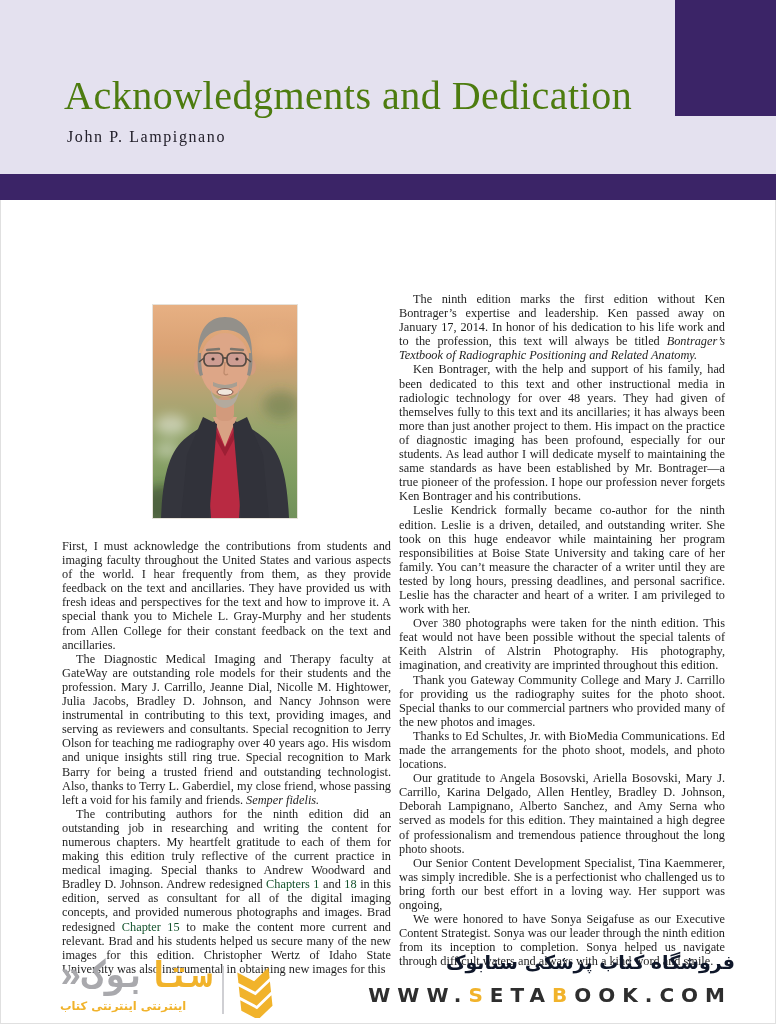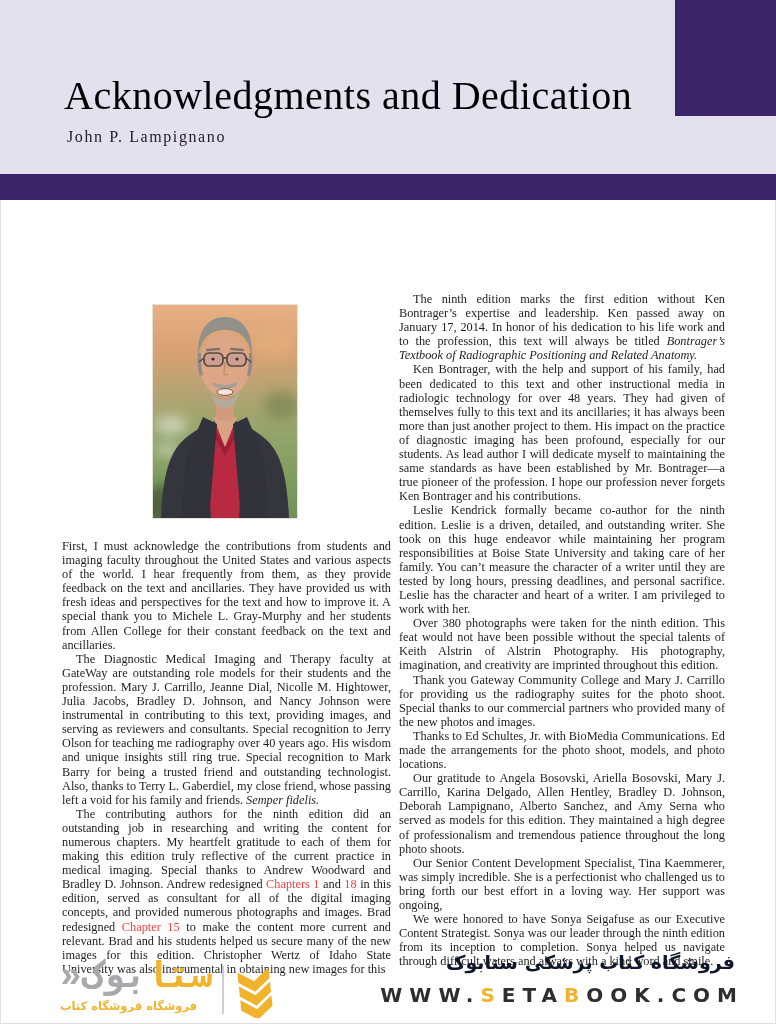--- a/index.html
+++ b/index.html
@@ -6,44 +6,44 @@
   .page{
     position:relative;width:776px;height:1024px;background:#ffffff;
     font-family:"Liberation Serif", serif;overflow:hidden;
     box-shadow:inset 0 0 0 1px #e0e0e0;
   }
   
   .header{position:absolute;left:0;top:0;width:776px;height:174px;background:#e4e1ef;}
   .corner-box{position:absolute;left:675px;top:0;width:101px;height:116px;background:#3b2467;}
   .page-title{
     position:absolute;left:64px;top:72px;font-size:40px;letter-spacing:.5px;
-    color:#000000;font-weight:400;white-space:nowrap;
+    color:#4d7c0f;font-weight:400;white-space:nowrap;
   }
   .page-author{
     position:absolute;left:67px;top:128px;font-size:16px;letter-spacing:1.6px;color:#23202b;
   }
   .band{position:absolute;left:0;top:174px;width:776px;height:26px;background:#3b2467;}
   
   .col{position:absolute;color:#1e1e1e;}
   .col-left{left:62px;top:539px;width:329px;}
   .col-right{left:399px;top:292px;width:326px;}
   p.para{margin:0;text-align:justify;font-size:12.3px;line-height:14.1px;}
   p.para.indent{text-indent:14px;}
   .em{font-style:italic;}
-  .link{color:#ef4444;cursor:pointer;}
+  .link{color:#14532d;cursor:pointer;}
   
   .photo-wrap{position:absolute;left:153px;top:305px;width:144px;height:213px;box-shadow:0 0 0 1px #e6e2da;}
   .photo-wrap svg{display:block;}
   
   .footer-fa{
     position:absolute;right:41px;top:951px;direction:rtl;
     font-family:"DejaVu Sans", sans-serif;font-size:19px;font-weight:bold;color:#0f172a;
   }
   .footer-url{
-    position:absolute;right:32px;top:983px;white-space:nowrap;
+    position:absolute;right:44px;top:983px;white-space:nowrap;
     font-family:"DejaVu Sans", sans-serif;font-size:20px;font-weight:bold;
     letter-spacing:7px;color:#2e2e2e;
   }
   .footer-url .gold{color:#f1b32b;}
   .footer-url .dark{color:#2e2e2e;}
   .logo{position:absolute;left:60px;top:960px;width:230px;height:60px;}
   .logo-text{
     position:absolute;left:0;top:0;width:158px;direction:rtl;text-align:left;
     font-family:"DejaVu Sans", sans-serif;font-weight:bold;line-height:1;
   }
@@ -143,21 +143,21 @@
       <p class="para indent"><span>Our Senior Content Development Specialist, Tina Kaemmerer, was simply incredible. She is a perfectionist who challenged us to bring forth our best effort in a loving way. Her support was ongoing,</span></p>
       <p class="para indent"><span>We were honored to have Sonya Seigafuse as our Executive Content Strategist. Sonya was our leader through the ninth edition from its inception to completion. Sonya helped us navigate through difficult waters and always with a kind word and smile.</span></p>
     </div>
 
   <div class="footer-fa">فروشگاه کتاب پزشکی ستابوک</div>
   <div class="footer-url"><span class="dark">WWW.</span><span class="gold">S</span><span class="dark">ETA</span><span class="gold">B</span><span class="dark">OOK.COM</span></div>
 
   <div class="logo">
     <div class="logo-text">
       <div class="brand-line"><span class="brand-gold">ستا</span><span class="brand-gray">بوک</span><span class="brand-gray">«</span></div>
-      <div class="logo-tagline">فروشگاه فروشگاه کتاب</div>
+      <div class="logo-tagline">اینترنتی اینترنتی کتاب</div>
     </div>
     <div class="logo-divider"></div>
     <div class="logo-mark">
       <svg width="46" height="56" viewBox="0 0 36 64">
         <g fill="#f1b32b" transform="rotate(-6 18 32)">
           <polygon points="0,10 18,22 36,8 36,20 18,34 0,22"></polygon>
           <polygon points="0,26 18,38 36,24 36,36 18,50 0,38"></polygon>
           <polygon points="0,42 18,54 36,40 36,52 18,66 0,54"></polygon>
         </g>
       </svg>

